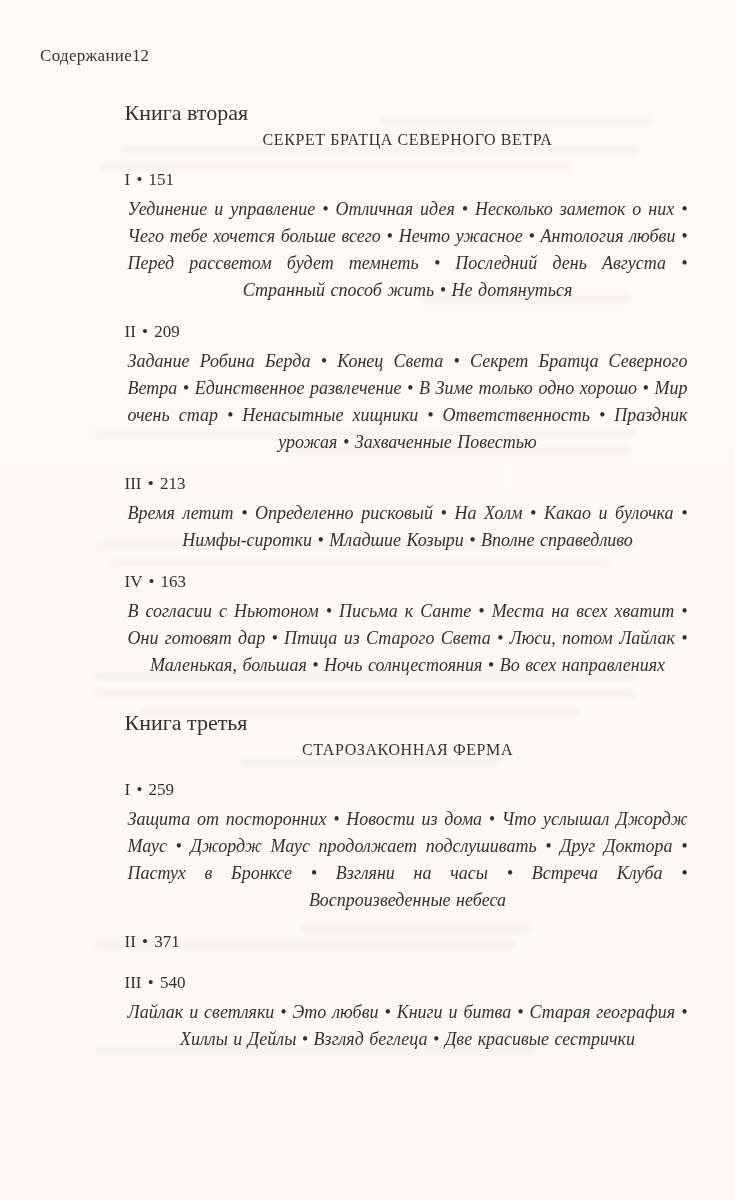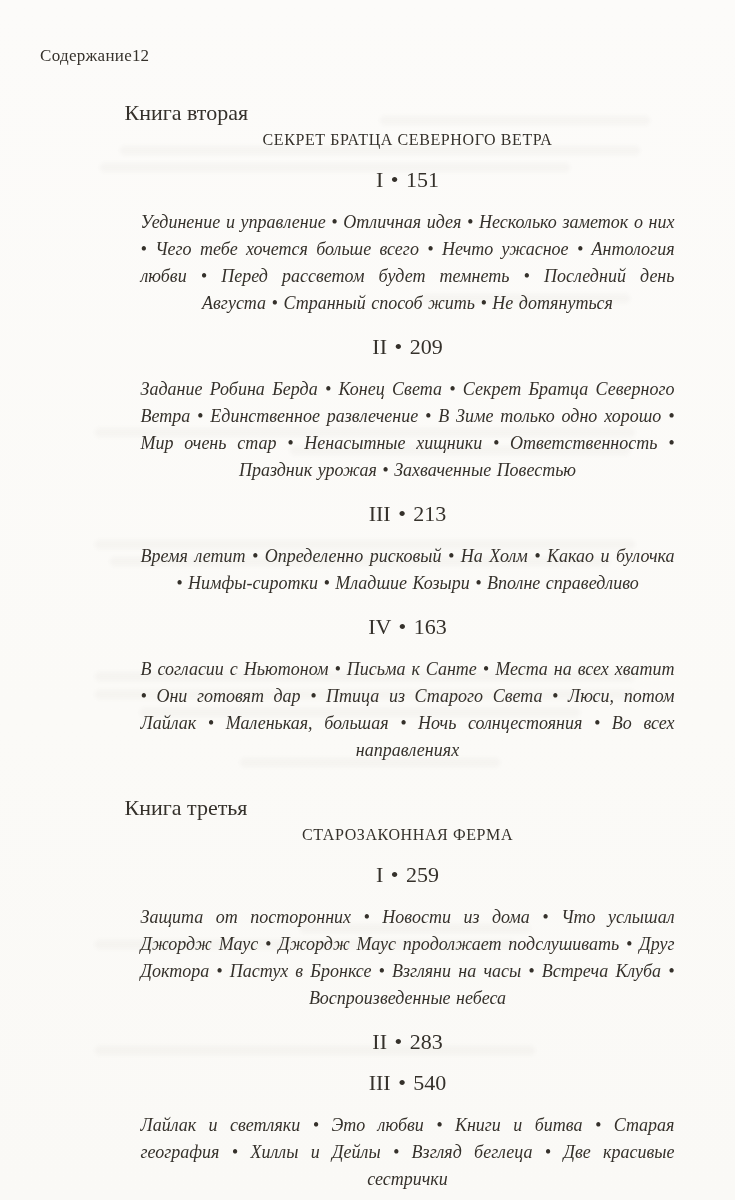--- a/index.html
+++ b/index.html
@@ -69,30 +69,30 @@
   }
   .book-title {
     margin-top: 0;
     text-align: center;
     font-size: 16px;
     line-height: 27px;
     letter-spacing: 0.6px;
   }
   .chapter-heading {
     margin: 14px 0 0 0;
-    text-align: center;
-    font-size: 22px;
+    text-align: left;
+    font-size: 17px;
     line-height: 27px;
     word-spacing: 2px;
   }
   .chapter-heading.first {
     margin-top: 13px;
   }
   .chapter-desc {
-    margin: 16px;
+    margin: 3px;
     font-style: italic;
     font-size: 18px;
     line-height: 27px;
     text-align: justify;
     text-align-last: center;
     -moz-text-align-last: center;
     word-spacing: 1px;
   }
 </style>
 </head>
@@ -139,19 +139,19 @@
 
     <div class="chapter-heading">IV • 163</div>
     <p class="chapter-desc">В согласии с Ньютоном • Письма к Санте • Места на всех хватит • Они готовят дар • Птица из Старого Света • Люси, потом Лайлак • Маленькая, большая • Ночь солнцестояния • Во всех направлениях</p>
 
     <div class="book-label">Книга третья</div>
     <div class="book-title">СТАРОЗАКОННАЯ ФЕРМА</div>
 
     <div class="chapter-heading first">I • 259</div>
     <p class="chapter-desc">Защита от посторонних • Новости из дома • Что услышал Джордж Маус • Джордж Маус продолжает подслушивать • Друг Доктора • Пастух в Бронксе • Взгляни на часы • Встреча Клуба • Воспроизведенные небеса</p>
 
-    <div class="chapter-heading">II • 283</div>
+    <div class="chapter-heading">II • 371</div>
 
     <div class="chapter-heading">III • 540</div>
     <p class="chapter-desc">Лайлак и светляки • Это любви • Книги и битва • Старая география • Хиллы и Дейлы • Взгляд беглеца • Две красивые сестрички</p>
 
   </div>
 </div>
 
 </body></html>

